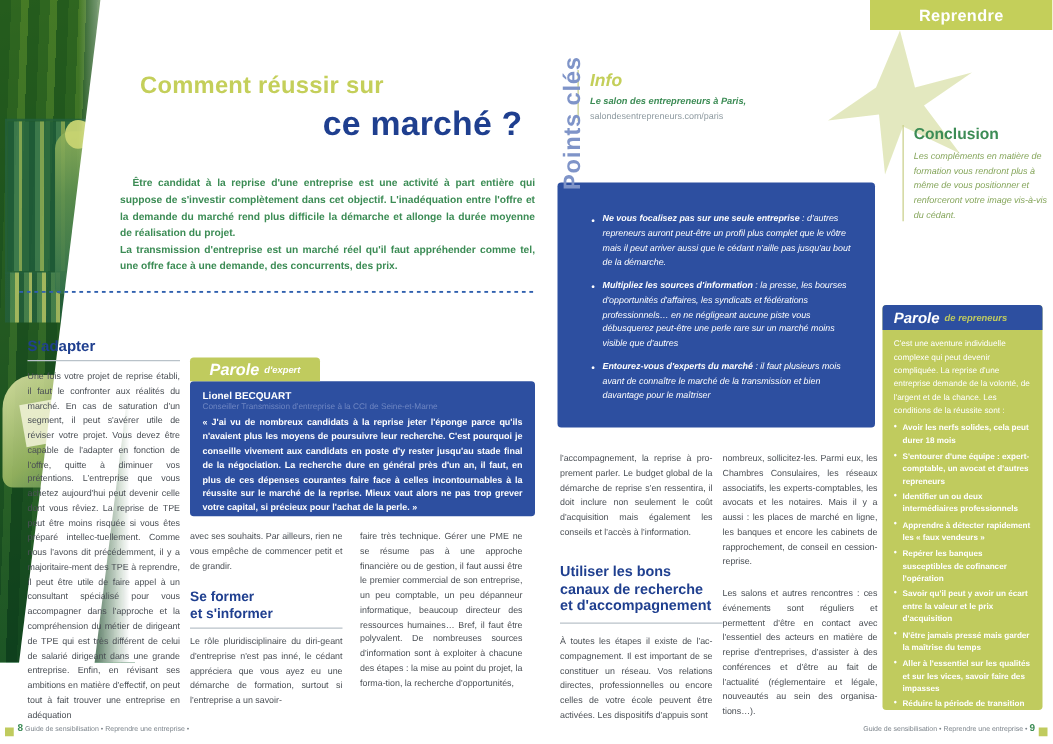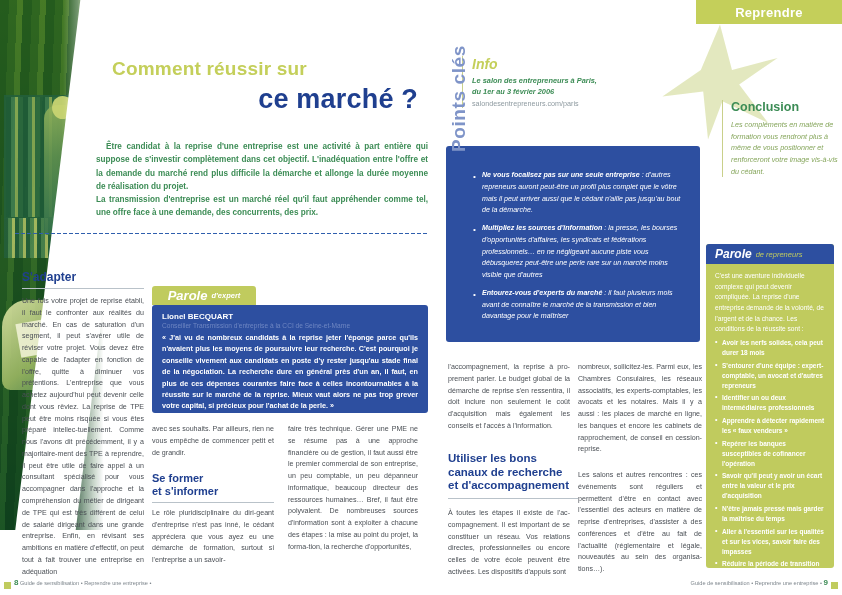--- a/index.html
+++ b/index.html
@@ -100,21 +100,21 @@
   
   .repreneurs{
     position:absolute;left:706px;top:244px;width:128px;height:324px;
     background:#c0cb5e;border-radius:3px;color:#ffffff;
   }
   .repreneurs .hdr{
     background:#2d4fa0;height:20px;display:flex;align-items:center;padding-left:9px;gap:4px;
     border-radius:3px 3px 0 0;
   }
   .repreneurs .hdr .a{font-size:12px;font-weight:bold;font-style:italic;color:#ffffff;}
-  .repreneurs .hdr .b{font-size:7.5px;font-weight:normal;font-style:italic;color:#c0cb5e;}
+  .repreneurs .hdr .b{font-size:7.5px;font-weight:bold;font-style:italic;color:#c0cb5e;}
   .repreneurs .intro{padding:7px 9px 3px 9px;font-size:6.6px;line-height:1.62;color:#ffffff;}
   .repreneurs ul{margin:0;padding:0 8px 8px 16px;list-style:none;}
   .repreneurs li{position:relative;font-size:6.5px;font-weight:bold;line-height:1.55;margin-bottom:2.5px;}
   .repreneurs li:before{content:"•";position:absolute;left:-7px;top:-1px;font-size:7px;}
 
   
   .expert{
     position:absolute;left:152px;top:305px;width:276px;height:108px;
     background:#2d4fa0;border-radius:3px;color:#ffffff;
   }
@@ -189,21 +189,20 @@
 
   <div class="chapeau">
     <p class="first">Être candidat à la reprise d'une entreprise est une activité à part entière qui suppose de s'investir complètement dans cet objectif. L'inadéquation entre l'offre et la demande du marché rend plus difficile la démarche et allonge la durée moyenne de réalisation du projet.</p>
     <p>La transmission d'entreprise est un marché réel qu'il faut appréhender comme tel, une offre face à une demande, des concurrents, des prix.</p>
   </div>
   <div class="dots"></div>
 
   <div class="info">
     <h3>Info</h3>
     <div class="l1">Le salon des entrepreneurs à Paris,</div>
-    <div class="l1">du 1er au 3 février 2006</div>
     <div class="url">salondesentrepreneurs.com/paris</div>
   </div>
 
   <div class="conclusion">
     <h3>Conclusion</h3>
     <p>Les compléments en matière de formation vous rendront plus à même de vous positionner et renforceront votre image vis-à-vis du cédant.</p>
   </div>
 
   <div class="points">
     <div class="vert">Points clés</div>

